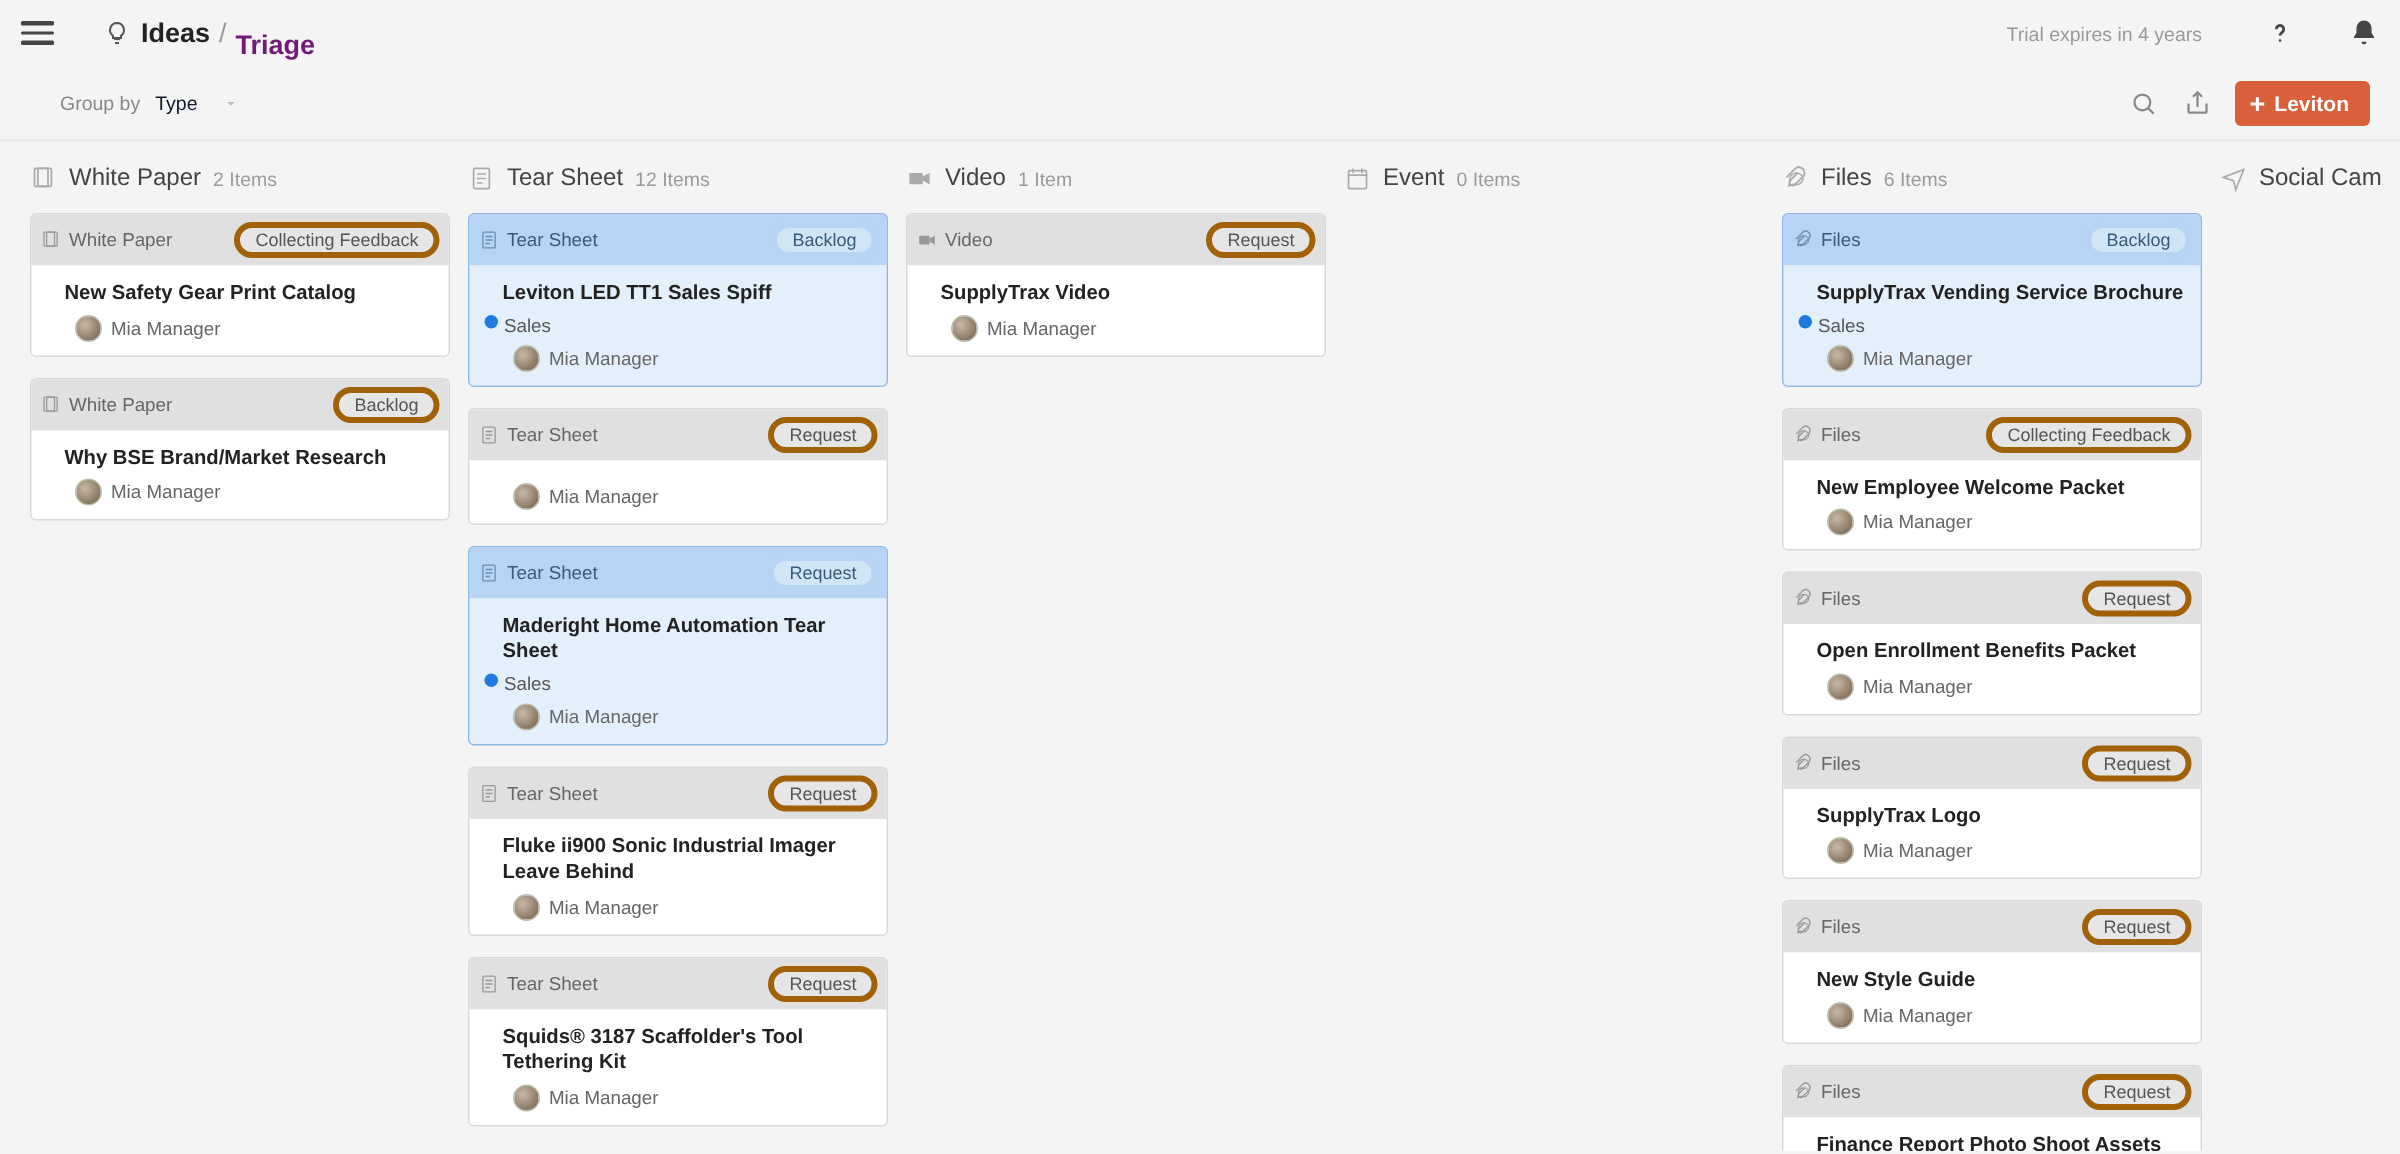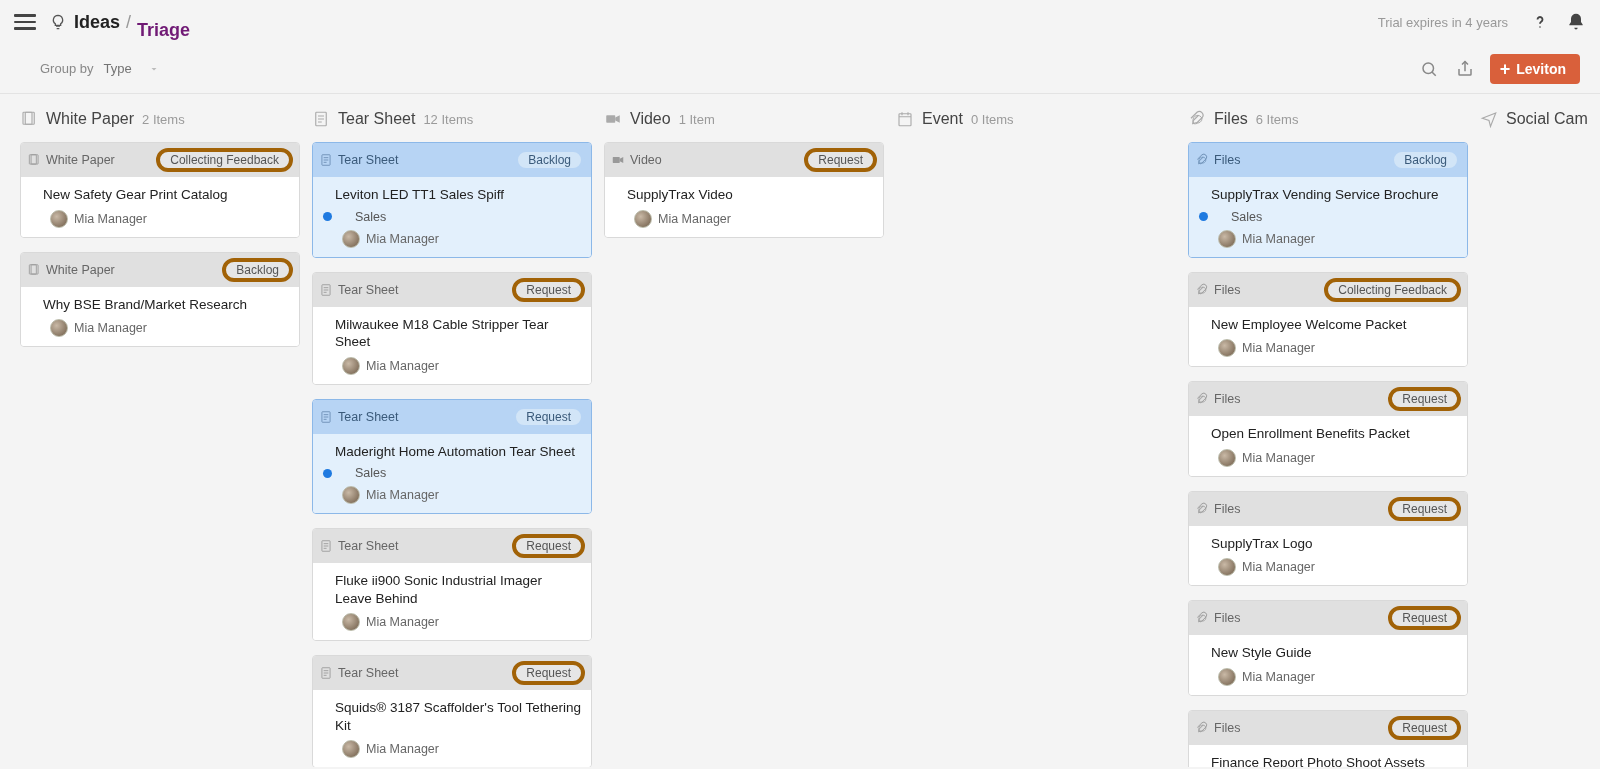--- a/index.html
+++ b/index.html
@@ -24,21 +24,21 @@
     color: var(--ink);
     height: 769px; width: 1600px;
     overflow: hidden;
   }
 
   
   .topbar {
     height: 44px;
     display: flex; align-items: center;
     padding: 0 14px;
-    gap: 4px;
+    gap: 24px;
   }
   .hamburger {
     width: 22px; height: 22px; cursor: pointer;
     display: flex; flex-direction: column; justify-content: center; gap: 4px;
   }
   .hamburger span { height: 2.5px; background: #444; border-radius: 1px; }
   .crumbs { display: flex; align-items: center; gap: 6px; font-size: 18px; font-weight: 700; margin-left: 10px;}
   .crumbs .sep { color: #999; font-weight: 400; }
   .crumbs .ideas { color: #222; }
   .crumbs .triage { color: #701a75; margin-top: 16px; }
@@ -52,21 +52,21 @@
   svg { display:block; }
 
   
   .subbar {
     height: 50px;
     display: flex; align-items: center;
     padding: 0 20px 0 40px;
     border-bottom: 1px solid #e3e3e3;
   }
   .subbar .group-label { color: #888; margin-right: 10px; }
-  .subbar .group-sel { color: #737373; display:flex; align-items:center; gap:16px; cursor:pointer;}
+  .subbar .group-sel { color: #0f172a; display:flex; align-items:center; gap:16px; cursor:pointer;}
   .subbar .group-sel svg { color:#bbb; }
   .subicons { display:flex; align-items:center; gap:18px; margin-right: 16px; }
   .subicons .ic { width:18px; height:18px; color:#888; cursor:pointer; }
   .create-btn {
     background: var(--orange); color:#fff; border:none;
     height: 30px; border-radius: 4px; padding: 0 14px 0 10px;
     font-size: 14px; font-weight: 600; display:flex; align-items:center; gap:6px;
     cursor:pointer;
   }
   .create-btn .plus { font-size: 18px; line-height: 0; }
@@ -129,23 +129,23 @@
     border: 4px solid #a16207;
     border-radius: 12px;
     padding: 1px 10px;
     font-size: 12px;
     color:#555;
   }
   .card .cbody {
     background:#fff;
     padding: 9px 10px 9px 10px;
   }
-  .card .cbody .title { font-weight: 400; color:#222; font-size: 13.5px; line-height:1.3;padding-left:12px; }
+  .card .cbody .title { font-weight: 700; color:#222; font-size: 13.5px; line-height:1.3;padding-left:12px; }
   .card .tag {
-    display:flex; align-items:center; gap:23px;
+    display:flex; gap:4px;
     margin-top:6px; color:#555; font-size:12.5px;
   }
   .card .tag .dot { width:9px; height:9px; border-radius:50%; background:var(--blue-dot); }
   .card .owner {
     display:flex; align-items:center; gap:6px;
     margin-top:6px; font-size:12.5px; color:#666;margin-left:19px;
   }
   .card .owner .av {
     width:18px; height:18px; border-radius:50%;
     background: radial-gradient(circle at 35% 35%, #c9b9a6, #6e5b47);
@@ -305,21 +305,20 @@
           <div class="chead">
             <span class="typ">
               <svg width="13" height="13" viewBox="0 0 24 24">
                 <use href="#ico-tearsheet"></use>
               </svg> 
               <span>Tear Sheet</span>
             </span>
             <span class="chip">Request</span>
           </div>
           <div class="cbody">
-            <div class="title">Milwaukee M18 Cable Stripper Tear Sheet</div>
             <div class="owner">
               <span class="av"></span>
               <span>Mia Manager</span>
             </div>
           </div>
         </div>
         <div class="card selected">
           <div class="chead">
             <span class="typ">
               <svg width="13" height="13" viewBox="0 0 24 24">

